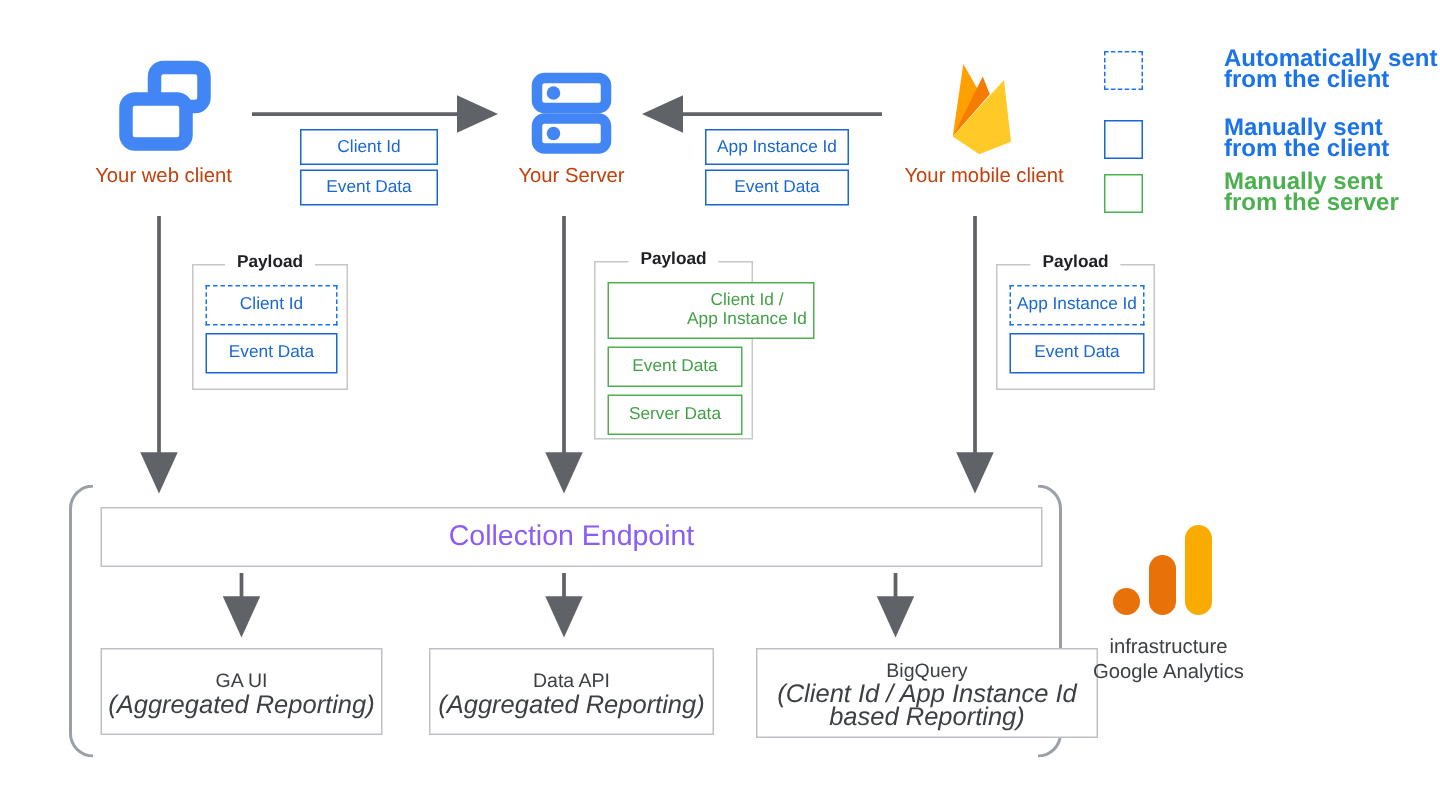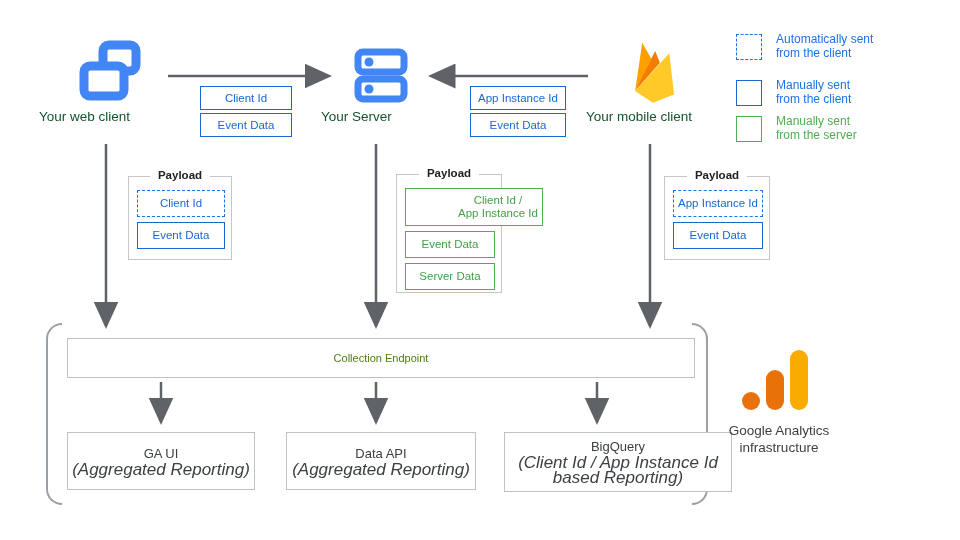--- a/index.html
+++ b/index.html
@@ -1,48 +1,48 @@
 <!DOCTYPE html>
 <html><head>
 <meta charset="utf-8">
 <style>
   html,body { margin:0; padding:0; background:#fff; font-family:"Liberation Sans", sans-serif; }
   .canvas { position:relative; width:960px; height:540px; background:#fff; overflow:hidden; }
   .abs { position:absolute; box-sizing:border-box; }
 
-  .node-label { font-size:13.5px; color:#14532d; font-weight:500; white-space:nowrap; }
+  .node-label { font-size:13.5px; color:#c2410c; font-weight:500; text-align:center; white-space:nowrap; }
 
   .param-box { display:flex; align-items:center; justify-content:center; background:#fff;
                font-size:11.5px; font-weight:500; text-align:center; line-height:13px; }
   .blue-solid  { border:1.5px solid #1967D2; color:#1967D2; }
   .blue-dashed { border:1.5px dashed #1A73E8; color:#1967D2; }
   .green-solid { border:1.5px solid #4CAF50; color:#43A047; }
 
   .payload { border:1px solid #C4C7C5; background:#fff; }
   .payload-title { position:absolute; top:-8px; left:50%; transform:translateX(-50%);
                    background:#fff; padding:0 8px; font-size:11.5px; font-weight:700;
                    color:#202124; white-space:nowrap; }
   .payload-items { padding:13px 8px 8px 8px; display:flex; flex-direction:column; gap:5px; }
   .payload-items .param-box { width:100%; min-height:25px; }
 
   .infra-box { border:1px solid #BDC1C6; background:#fff; display:flex; flex-direction:column;
                align-items:center; justify-content:center; color:#3C4043; text-align:center; }
   .infra-title { font-size:13px; line-height:16px; }
   .infra-sub { font-size:17px; line-height:15px; font-style:italic; }
-  .endpoint-label { font-size:11px; color:#4d7c0f; }
+  .endpoint-label { font-size:19px; color:#8b5cf6; }
 
   .bracket-left  { border:2px solid #9AA0A6; border-right:none; border-radius:16px 0 0 16px; background:transparent; }
   .bracket-right { border:2px solid #9AA0A6; border-left:none;  border-radius:0 16px 16px 0; background:transparent; }
 
   .legend-row { display:flex; align-items:center; gap:14px; }
   .legend-box { width:26px; height:26px; box-sizing:border-box; background:#fff; flex:0 0 auto; }
   .lb-dashed-blue { border:1.5px dashed #1A73E8; }
   .lb-solid-blue  { border:1.5px solid #1967D2; }
   .lb-solid-green { border:1.5px solid #4CAF50; }
-  .legend-text { font-size:12px; line-height:13.5px; font-weight:400; }
+  .legend-text { font-size:16px; line-height:13.5px; font-weight:700;margin-left:40px; }
   .lt-blue { color:#1A73E8; }
   .lt-green { color:#4CAF50; }
 
   .brand-text { font-size:13.5px; line-height:17px; color:#3C4043; text-align:center; }
   .preline { white-space:pre-line; }
 </style>
 </head>
 <body>
 
 <div class="canvas">
@@ -158,17 +158,17 @@
     <div class="infra-sub preline">(Client Id / App Instance Id
 based Reporting)</div>
   </div>
 
   <svg class="abs" style="left:740px;top:350px;" width="68" height="64" viewBox="0 0 68 64">
     <circle cx="11" cy="51" r="9" fill="#E8710A"></circle>
     <rect x="26" y="20" width="18" height="40" rx="9" fill="#E8710A"></rect>
     <rect x="50" y="0" width="18" height="60" rx="9" fill="#F9AB00"></rect>
   </svg>
   <div class="abs brand-text" style="left:700px;top:422px;width:158px;">
+    <div>infrastructure</div>
     <div>Google Analytics</div>
-    <div>infrastructure</div>
   </div>
 
 </div>
 
 </body></html>

